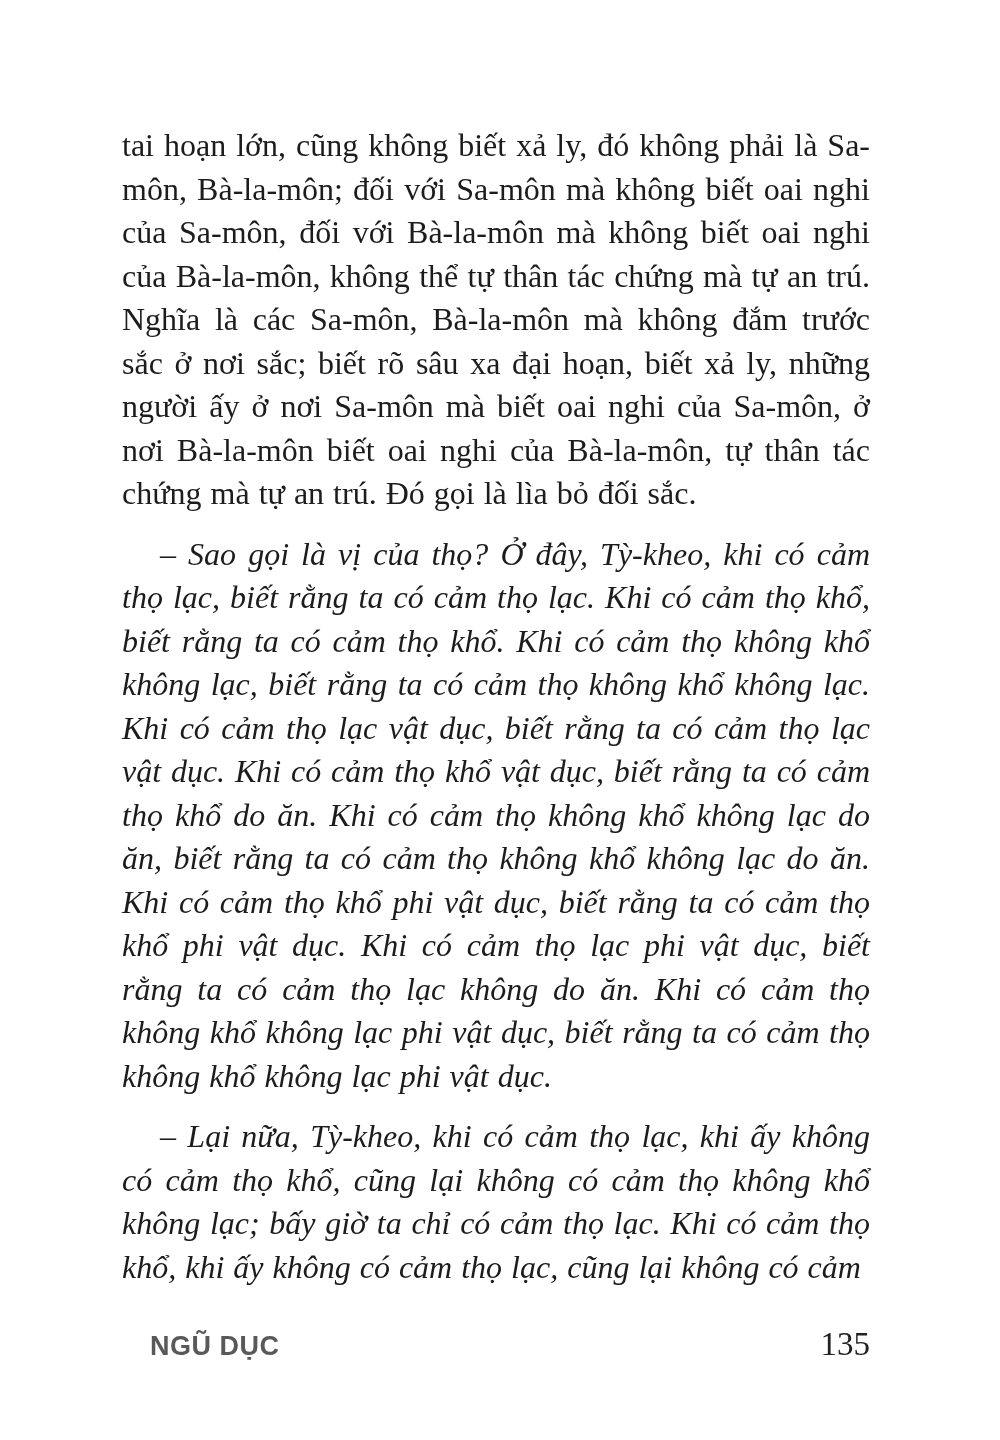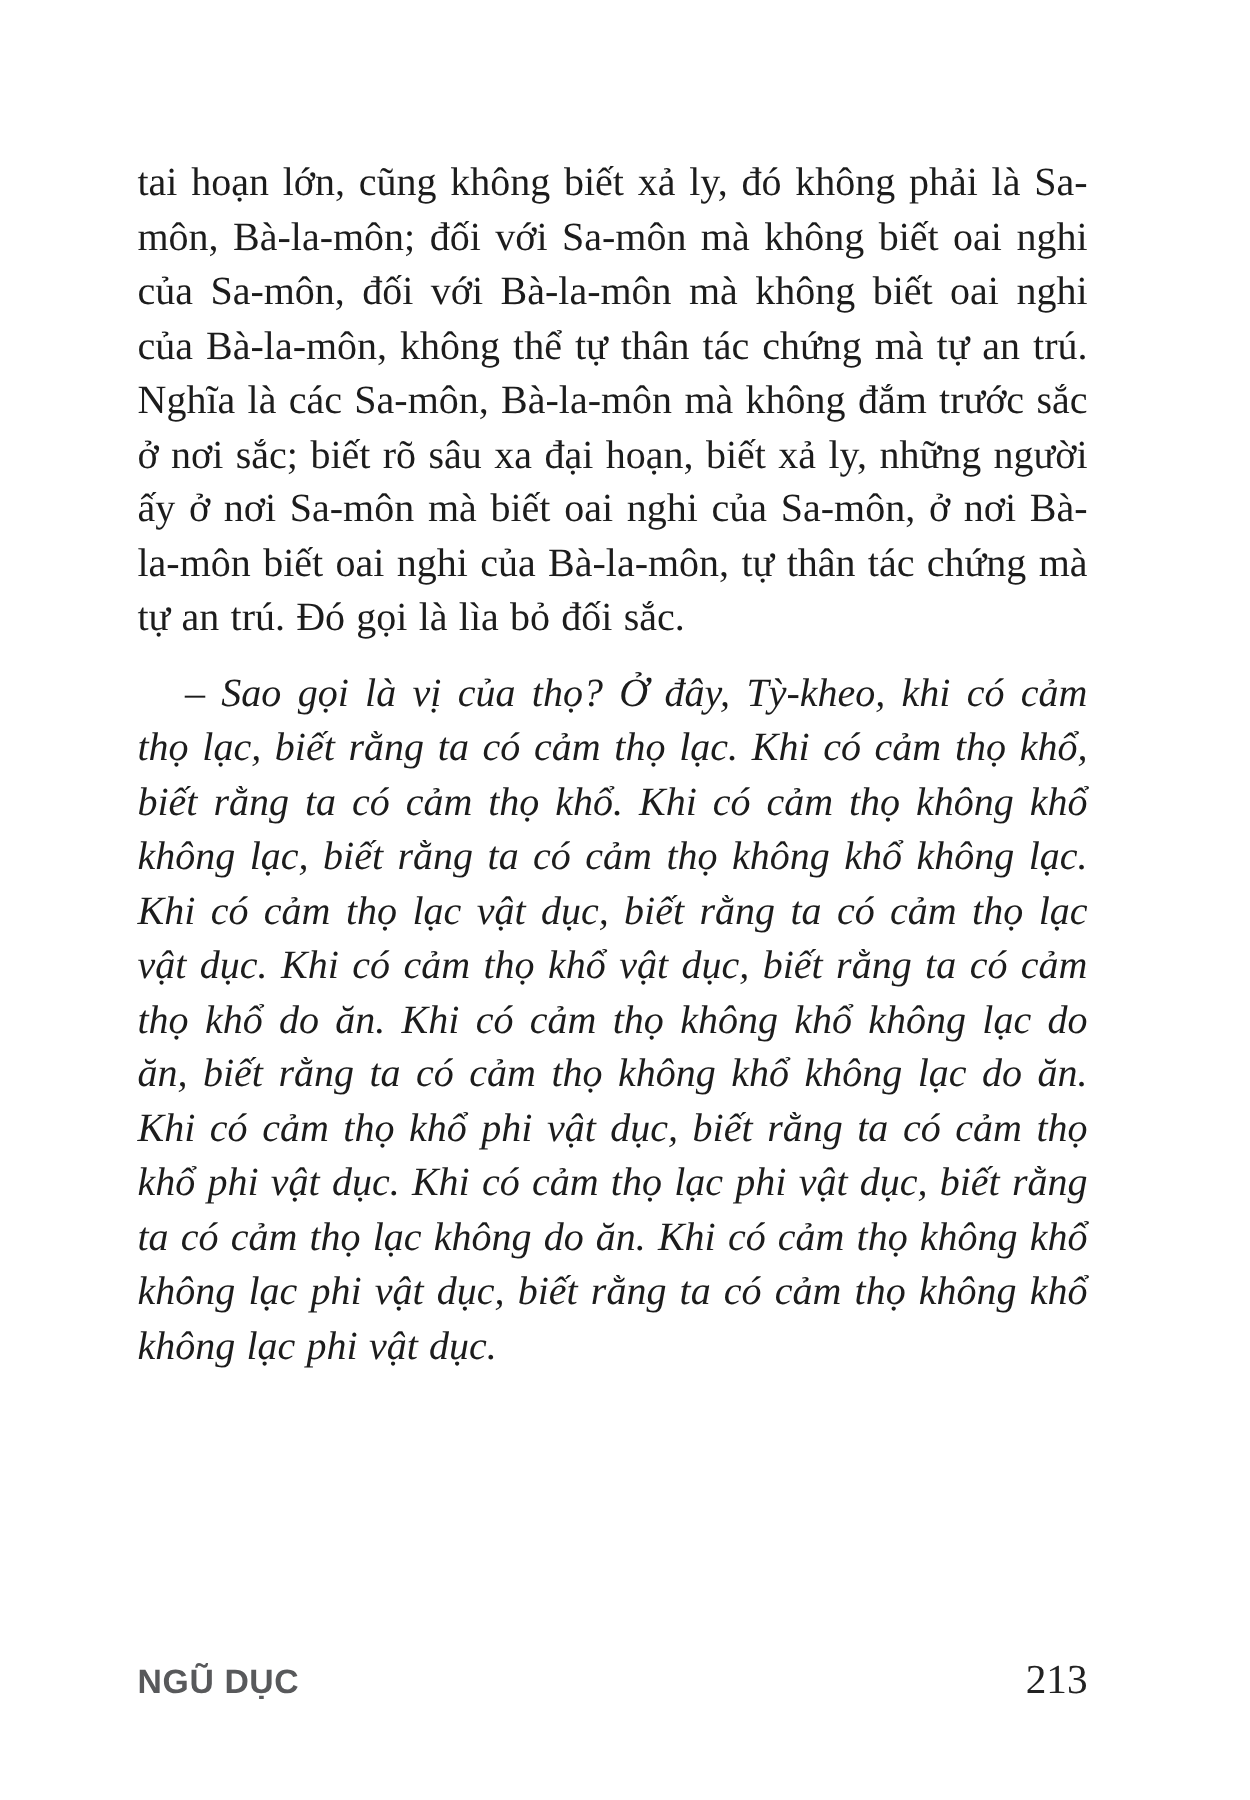--- a/index.html
+++ b/index.html
@@ -19,21 +19,21 @@
     left: 110px;
     top: 124px;
     width: 760px;
   }
   p.body-paragraph {
     font-family: "Liberation Serif", "DejaVu Serif", serif;
     font-size: 32px;
     line-height: 43.5px;
     color: #1c1c1c;
     text-align: justify;
-    margin: 0 0 17px 0;
+    margin: 0 0 17px 12px;
     word-spacing: 1px;
   }
   p.body-paragraph.indented {
     text-indent: 38px;
     font-style: italic;
   }
   .footer {
     position: absolute;
     left: 110px;
     width: 760px;
@@ -41,35 +41,37 @@
     display: flex;
     justify-content: space-between;
     align-items: baseline;
   }
   .running-title {
     font-family: "Liberation Sans", "DejaVu Sans", sans-serif;
     font-weight: 700;
     font-size: 27px;
     letter-spacing: 0.5px;
     color: #58595b;
+    margin-left: 40px;
   }
   .page-number {
     font-family: "Liberation Serif", "DejaVu Serif", serif;
     font-size: 33px;
     color: #222222;
   }
 </style>
 </head>
 <body>
 
 <div class="page">
 
   <div class="page-content">
     <p class="body-paragraph">tai hoạn lớn, cũng không biết xả ly, đó không phải là Sa-môn, Bà-la-môn; đối với Sa-môn mà không biết oai nghi của Sa-môn, đối với Bà-la-môn mà không biết oai nghi của Bà-la-môn, không thể tự thân tác chứng mà tự an trú. Nghĩa là các Sa-môn, Bà-la-môn mà không đắm trước sắc ở nơi sắc; biết rõ sâu xa đại hoạn, biết xả ly, những người ấy ở nơi Sa-môn mà biết oai nghi của Sa-môn, ở nơi Bà-la-môn biết oai nghi của Bà-la-môn, tự thân tác chứng mà tự an trú. Đó gọi là lìa bỏ đối sắc.</p>
     <p class="body-paragraph indented">– Sao gọi là vị của thọ? Ở đây, Tỳ-kheo, khi có cảm thọ lạc, biết rằng ta có cảm thọ lạc. Khi có cảm thọ khổ, biết rằng ta có cảm thọ khổ. Khi có cảm thọ không khổ không lạc, biết rằng ta có cảm thọ không khổ không lạc. Khi có cảm thọ lạc vật dục, biết rằng ta có cảm thọ lạc vật dục. Khi có cảm thọ khổ vật dục, biết rằng ta có cảm thọ khổ do ăn. Khi có cảm thọ không khổ không lạc do ăn, biết rằng ta có cảm thọ không khổ không lạc do ăn. Khi có cảm thọ khổ phi vật dục, biết rằng ta có cảm thọ khổ phi vật dục. Khi có cảm thọ lạc phi vật dục, biết rằng ta có cảm thọ lạc không do ăn. Khi có cảm thọ không khổ không lạc phi vật dục, biết rằng ta có cảm thọ không khổ không lạc phi vật dục.</p>
+    <p class="body-paragraph indented">– Lại nữa, Tỳ-kheo, khi có cảm thọ lạc, khi ấy không có cảm thọ khổ, cũng lại không có cảm thọ không khổ không lạc; bấy giờ ta chỉ có cảm thọ lạc. Khi có cảm thọ khổ, khi ấy không có cảm thọ lạc, cũng lại không có cảm</p>
   </div>
 
   <div class="footer">
     <span class="running-title">NGŨ DỤC</span>
-    <span class="page-number">213</span>
+    <span class="page-number">135</span>
   </div>
 
 </div>
 
 </body></html>

